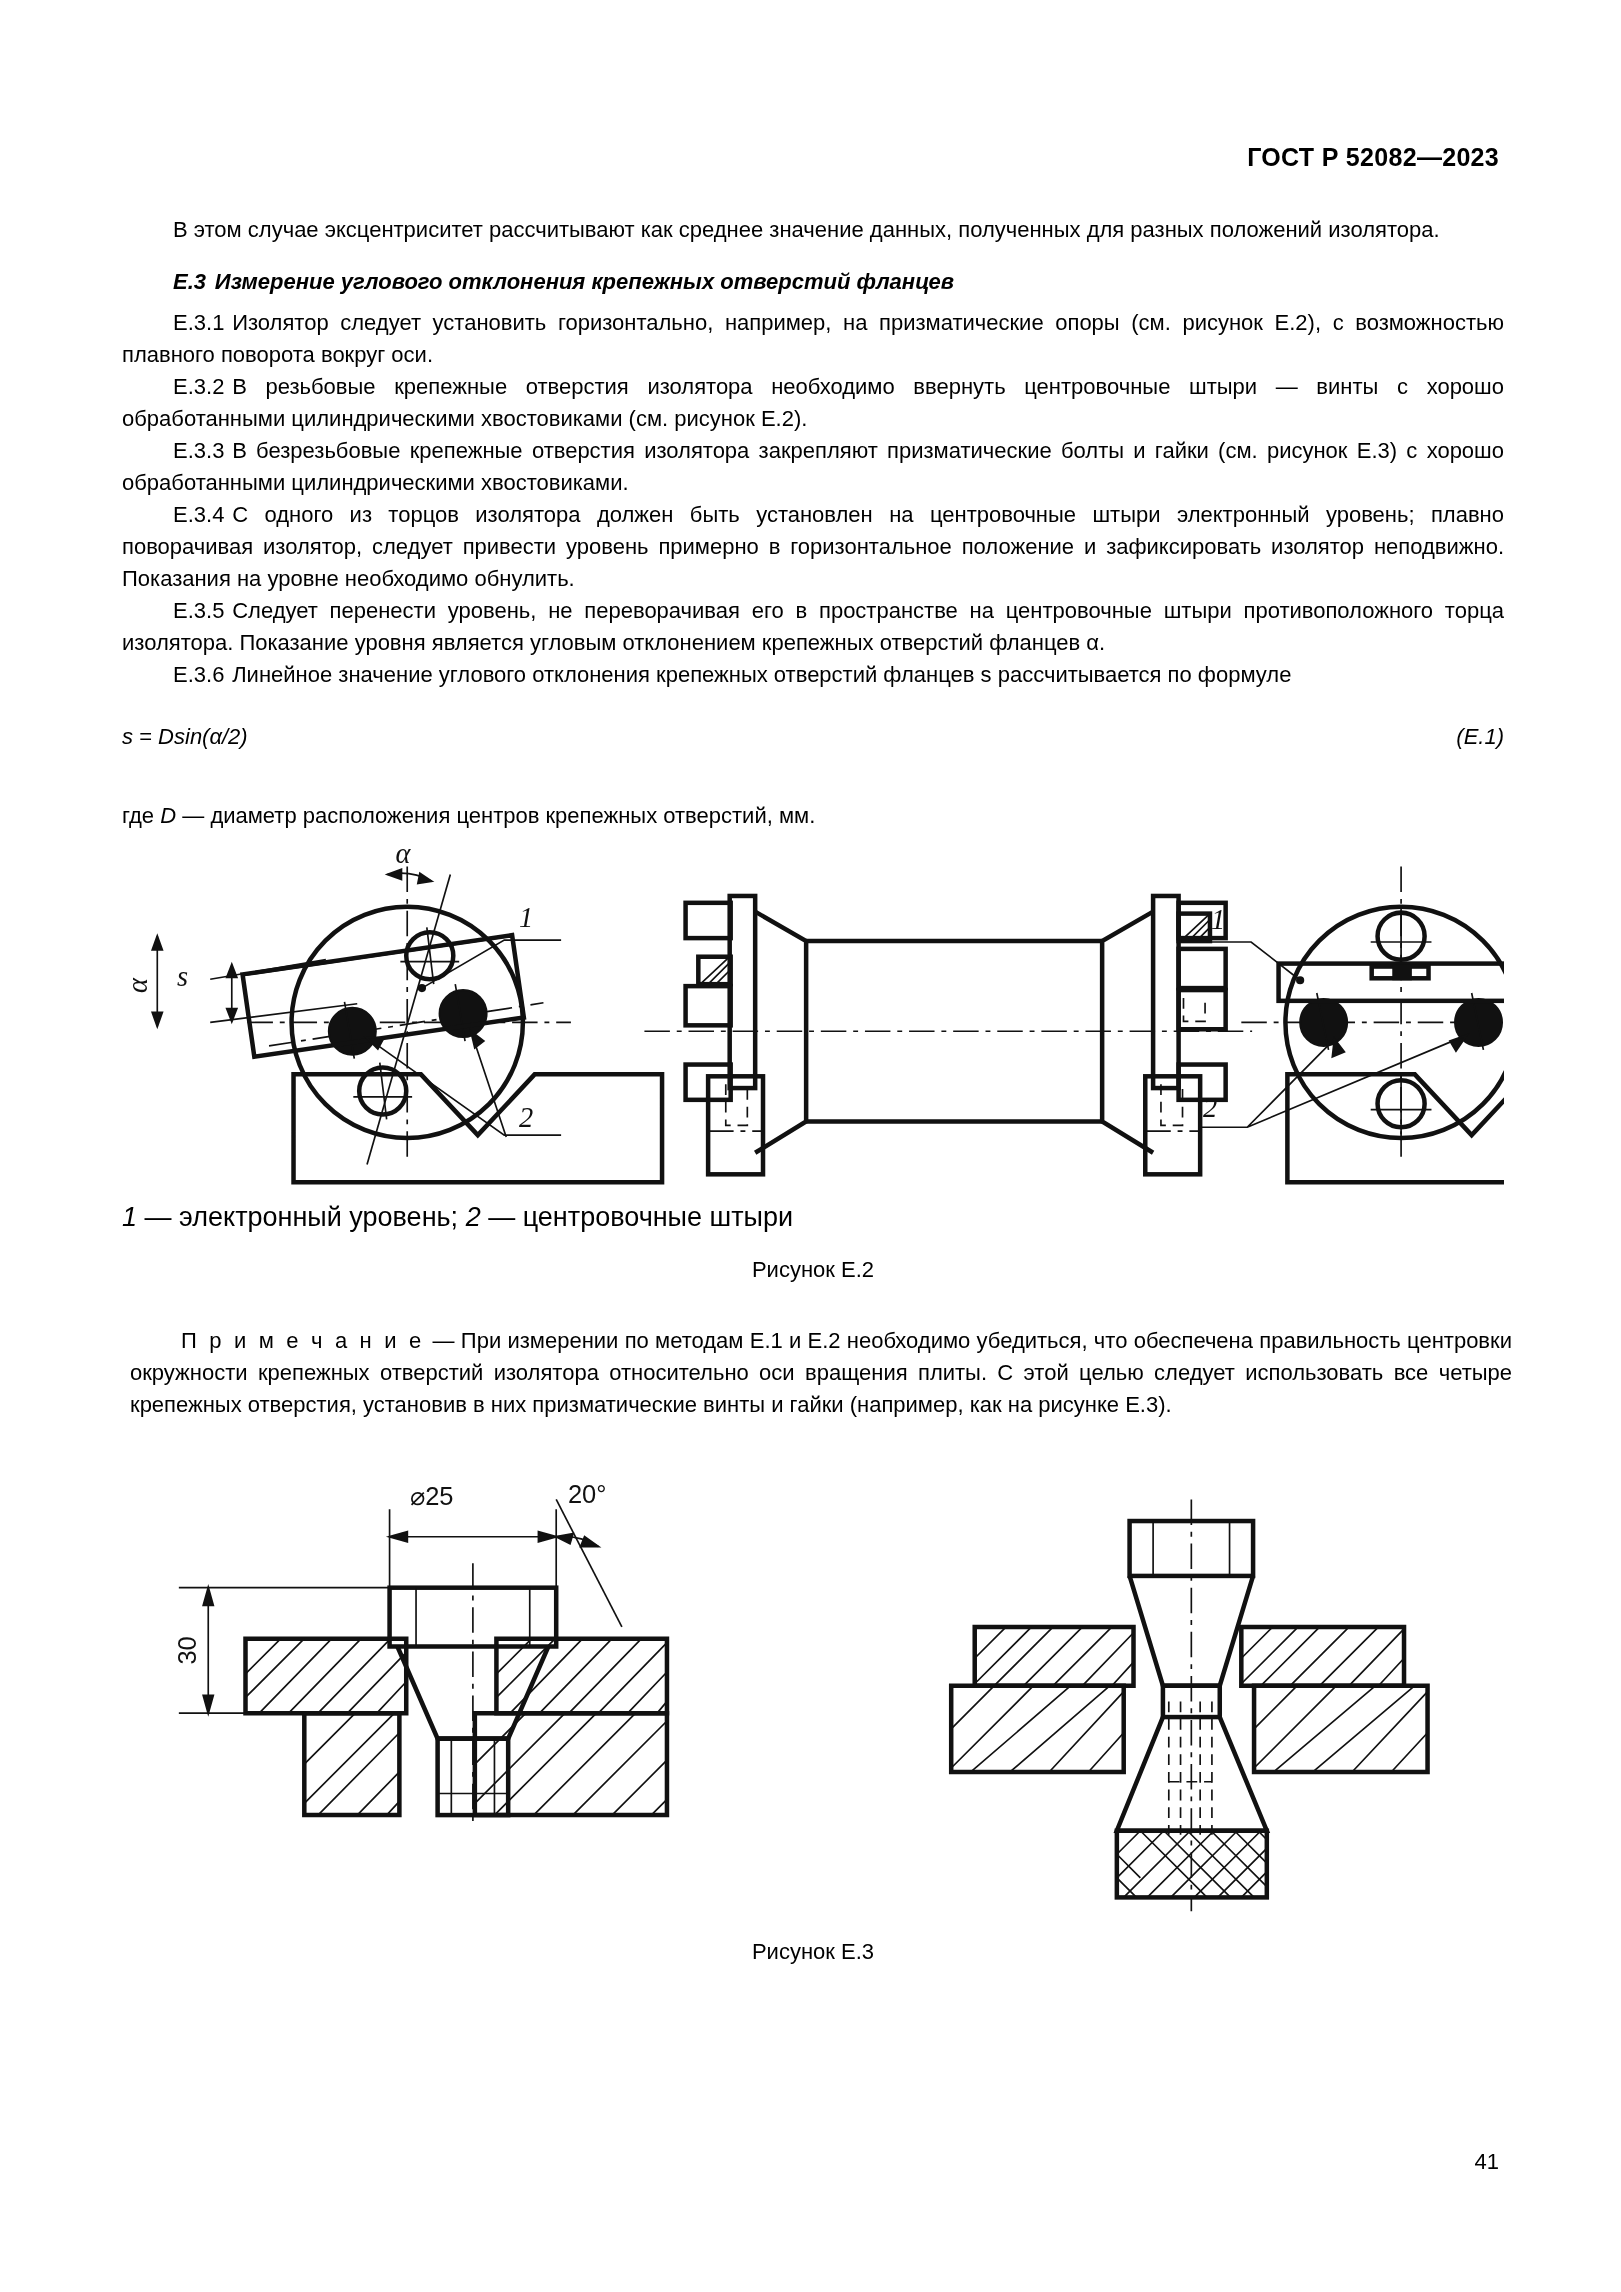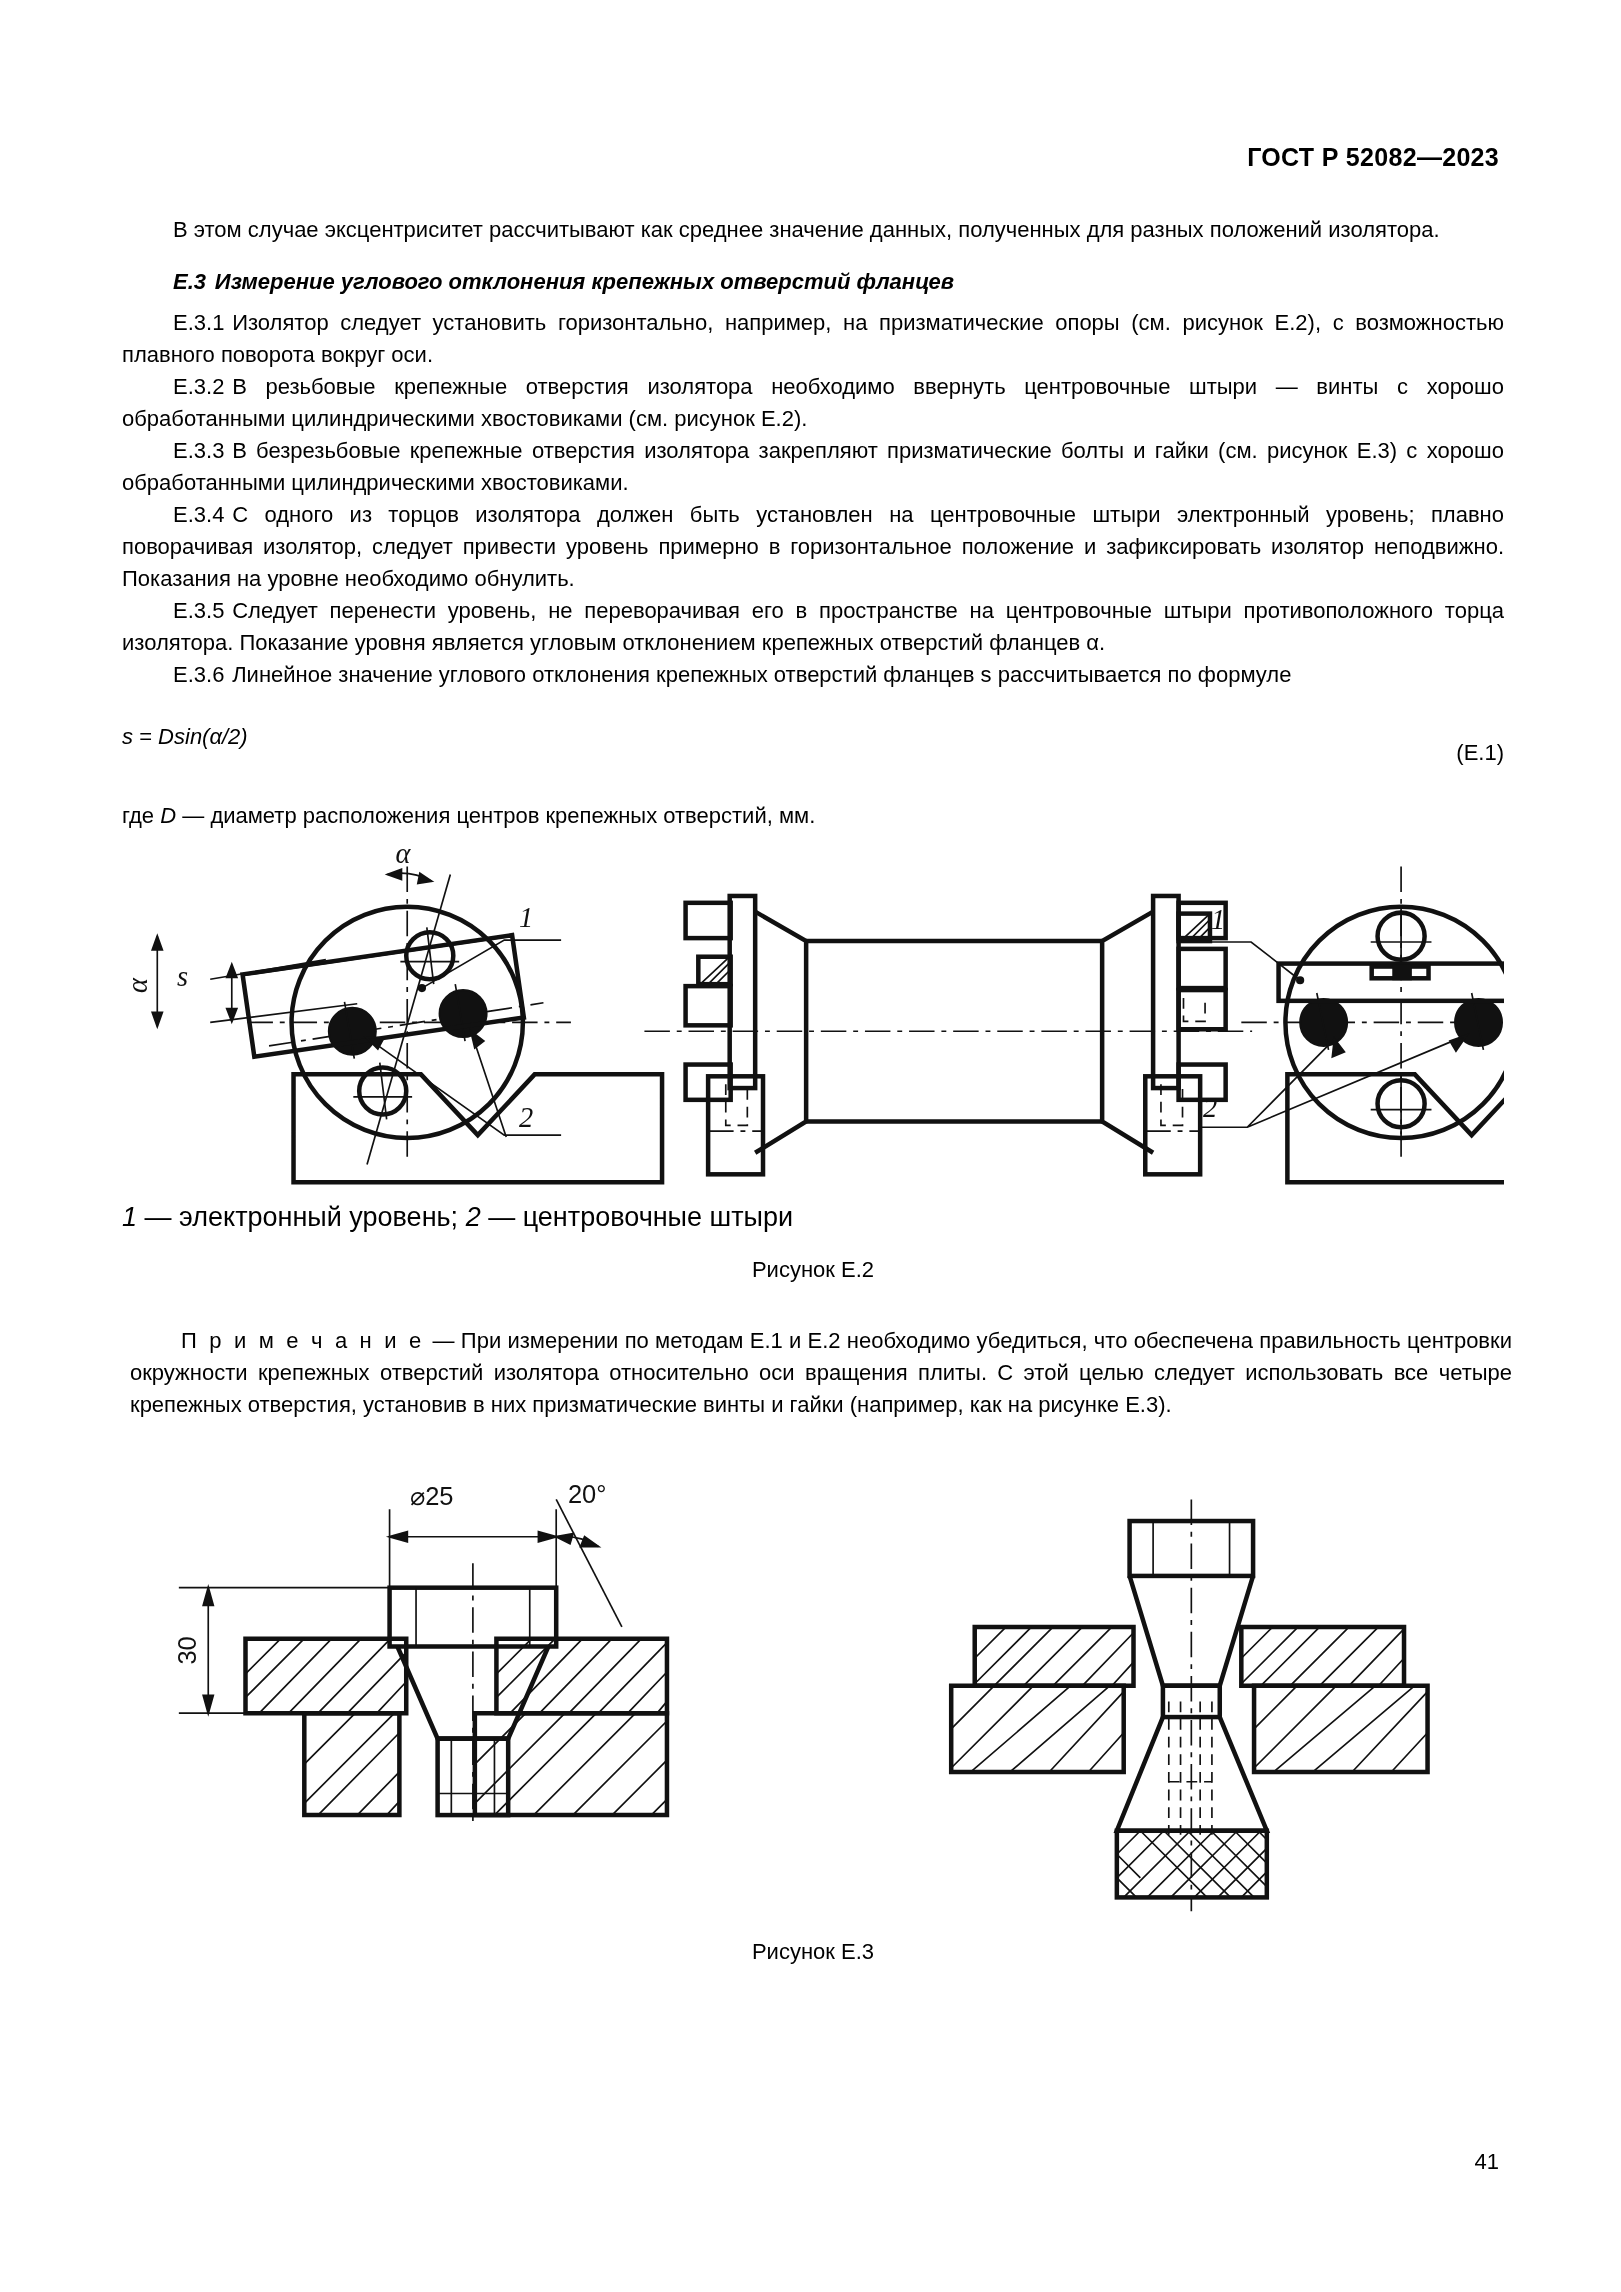--- a/index.html
+++ b/index.html
@@ -67,21 +67,22 @@
     font-size: 22px;
   }
   .formula {
     position: absolute;
     left: 0; right: 0;
   }
   .formula .var { font-style: italic; }
   .formula-num {
     position: absolute;
     right: 0;
-    top: 16px;
+    top: 0;
+    font-style: italic;
   }
   .where {
     margin-top: 43px;
     font-size: 22px;
     line-height: 32px;
   }
   .where .var { font-style: italic; }
 
   
   .figure {

